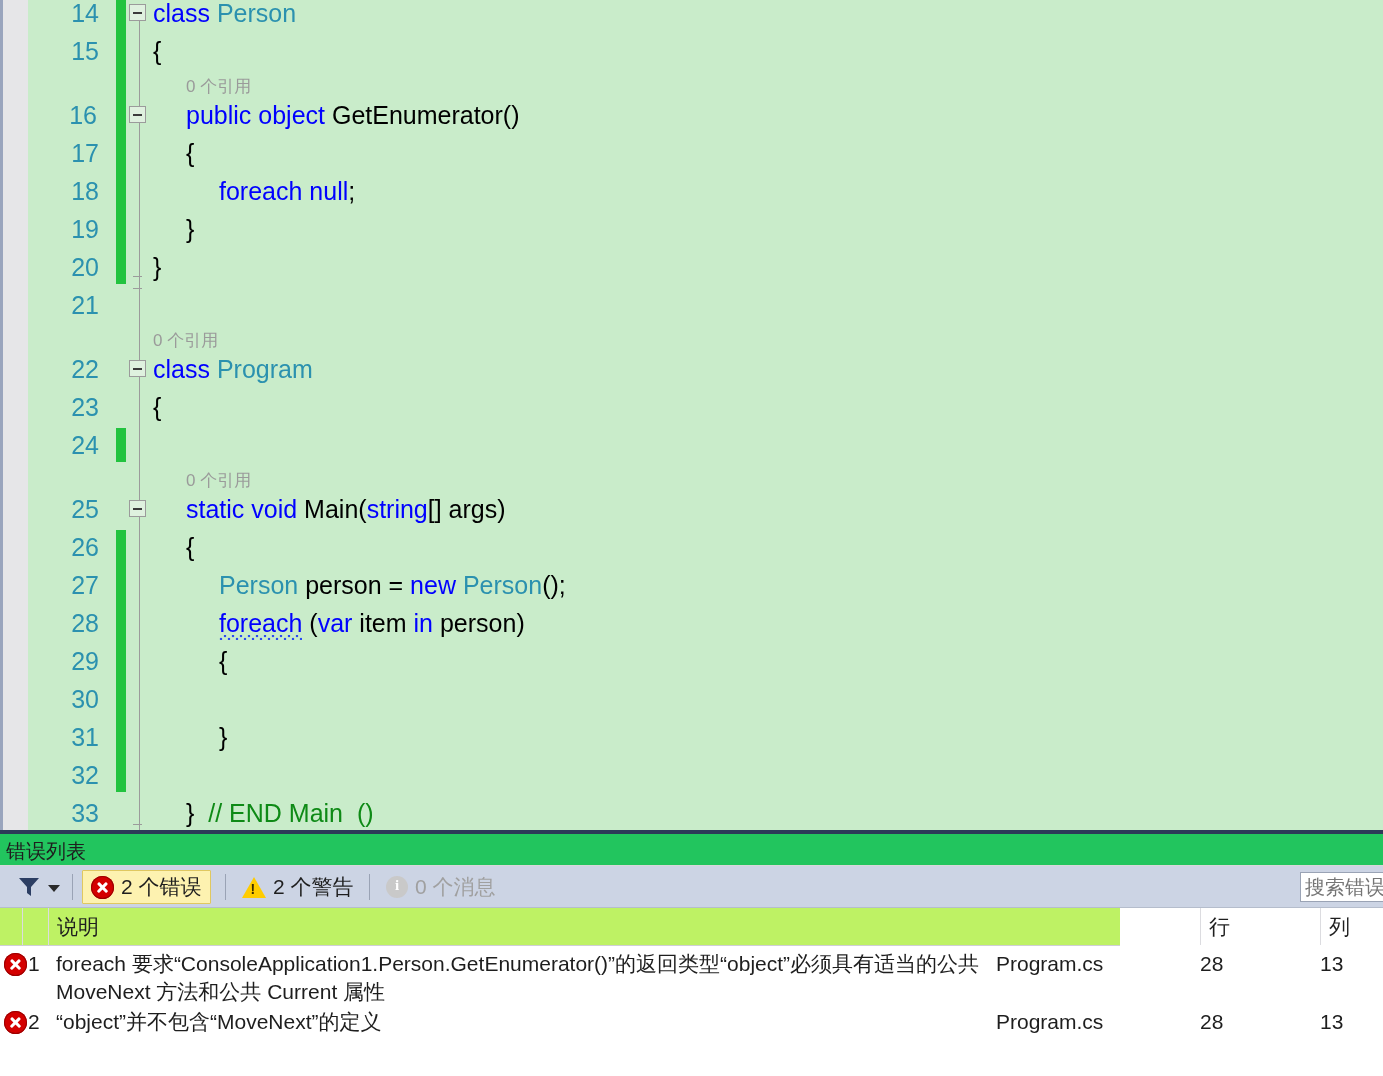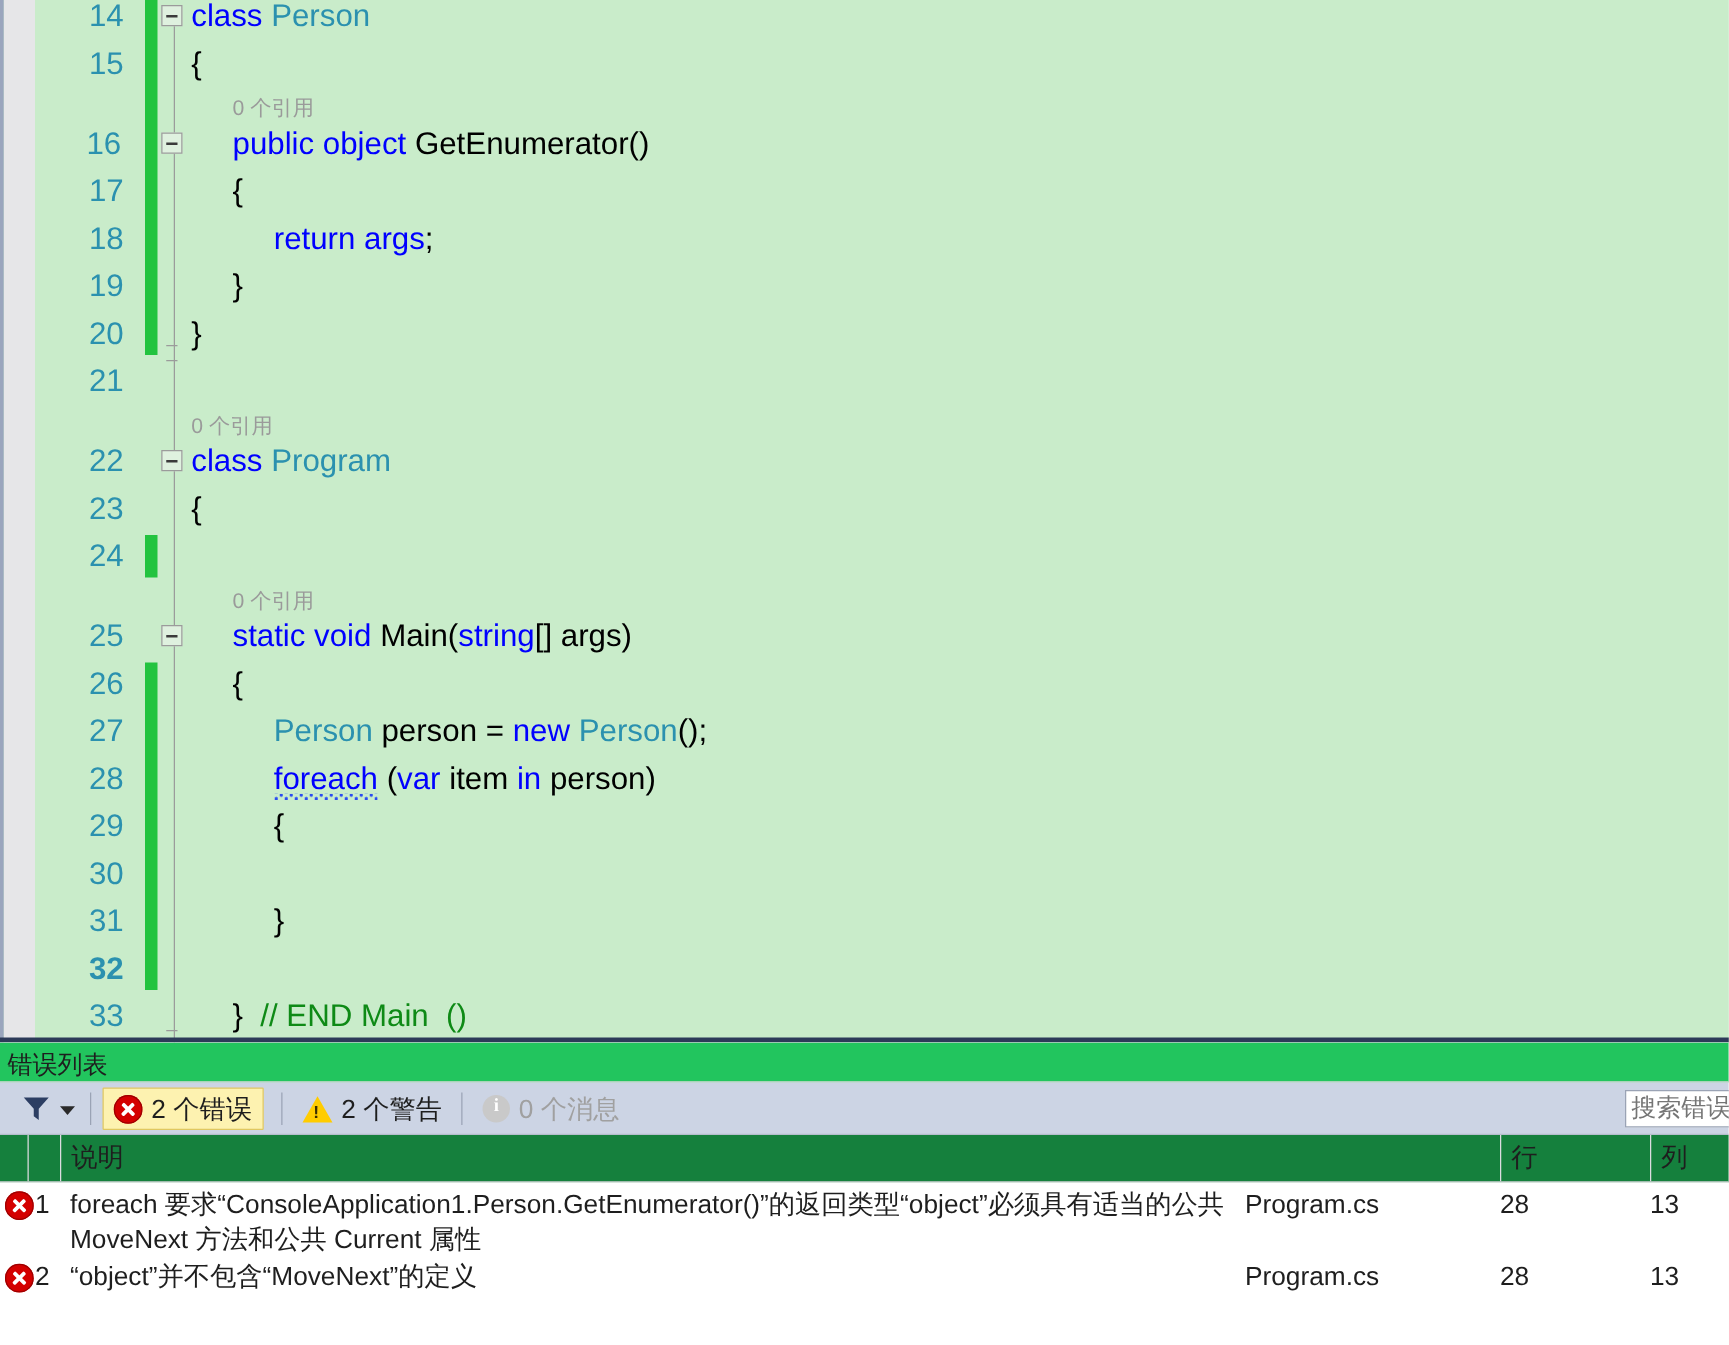--- a/index.html
+++ b/index.html
@@ -152,22 +152,22 @@
   }
   .search-wrap input{
     border:0;outline:0;width:100%;height:100%;
     font-size:20px;color:#6f6f6f;padding:0 4px;box-sizing:border-box;
     font-family:"Liberation Sans","DejaVu Sans",sans-serif;
     background:transparent;
   }
 
   
   .col-head{
-    position:absolute;left:0;top:74px;width:1383px;height:38px;
-    background:#15803d;border-bottom:1px solid #cfcfd4;
+    position:absolute;left:0;top:74px;width:1120px;height:38px;
+    background:#bef264;border-bottom:1px solid #cfcfd4;
     box-sizing:border-box;
   }
   .col-head .cell{
     position:absolute;top:0;height:37px;line-height:37px;
     font-size:21px;color:#1e1e1e;padding-left:8px;box-sizing:border-box;
     border-left:1px solid #dcdce0;
   }
 
   .rows{position:absolute;left:0;top:112px;width:1383px;height:130px;background:#fff;}
   .row{position:absolute;left:0;width:1383px;}
@@ -206,21 +206,21 @@
       <div class="lnum" style="top: -6px; left: 22px;">14</div>
       <div class="codetext" style="top: -6px; left: 150px;"><span class="kw">class </span><span class="type">Person</span></div>
       <div class="lnum" style="top: 32px; left: 22px;">15</div>
       <div class="codetext" style="top: 32px; left: 150px;"><span class="plain">{</span></div>
       <div class="ref-lens" style="top: 74px; left: 183px;">0 个引用</div>
       <div class="lnum" style="top: 96px; left: 20px;">16</div>
       <div class="codetext" style="top: 96px; left: 183px;"><span class="kw">public object </span><span class="plain">GetEnumerator()</span></div>
       <div class="lnum" style="top: 134px; left: 22px;">17</div>
       <div class="codetext" style="top: 134px; left: 183px;"><span class="plain">{</span></div>
       <div class="lnum" style="top: 172px; left: 22px;">18</div>
-      <div class="codetext" style="top: 172px; left: 216px;"><span class="kw">return args</span><span class="plain">;</span></div>
+      <div class="codetext" style="top: 172px; left: 216px;"><span class="kw">foreach null</span><span class="plain">;</span></div>
       <div class="lnum" style="top: 210px; left: 22px;">19</div>
       <div class="codetext" style="top: 210px; left: 183px;"><span class="plain">}</span></div>
       <div class="lnum" style="top: 248px; left: 22px;">20</div>
       <div class="codetext" style="top: 248px; left: 150px;"><span class="plain">}</span></div>
       <div class="lnum" style="top: 286px; left: 22px;">21</div>
       <div class="codetext" style="top: 286px; left: 150px;"></div>
       <div class="ref-lens" style="top: 328px; left: 150px;">0 个引用</div>
       <div class="lnum" style="top: 350px; left: 22px;">22</div>
       <div class="codetext" style="top: 350px; left: 150px;"><span class="kw">class </span><span class="type">Program</span></div>
       <div class="lnum" style="top: 388px; left: 22px;">23</div>
@@ -235,21 +235,21 @@
       <div class="lnum" style="top: 566px; left: 22px;">27</div>
       <div class="codetext" style="top: 566px; left: 216px;"><span class="type">Person</span><span class="plain"> person = </span><span class="kw">new </span><span class="type">Person</span><span class="plain">();</span></div>
       <div class="lnum" style="top: 604px; left: 22px;">28</div>
       <div class="codetext" style="top: 604px; left: 216px;"><span class="squiggle">foreach</span><span class="plain"> (</span><span class="kw">var</span><span class="plain"> item </span><span class="kw">in</span><span class="plain"> person)</span></div>
       <div class="lnum" style="top: 642px; left: 22px;">29</div>
       <div class="codetext" style="top: 642px; left: 216px;"><span class="plain">{</span></div>
       <div class="lnum" style="top: 680px; left: 22px;">30</div>
       <div class="codetext" style="top: 680px; left: 216px;"></div>
       <div class="lnum" style="top: 718px; left: 22px;">31</div>
       <div class="codetext" style="top: 718px; left: 216px;"><span class="plain">}</span></div>
-      <div class="lnum" style="top: 756px; left: 22px; font-weight: bold;">32</div>
+      <div class="lnum" style="top: 756px; left: 22px;">32</div>
       <div class="codetext" style="top: 756px; left: 216px;"></div>
       <div class="lnum" style="top: 794px; left: 22px;">33</div>
       <div class="codetext" style="top: 794px; left: 183px;"><span class="plain">}  </span><span class="cmt">// END Main  ()</span></div>
       <div class="lnum" style="top: 832px; left: 22px;">34</div>
     </div>
 </div>
 <div class="editor-bottom-border"></div>
 
 <div class="errpanel">
 

